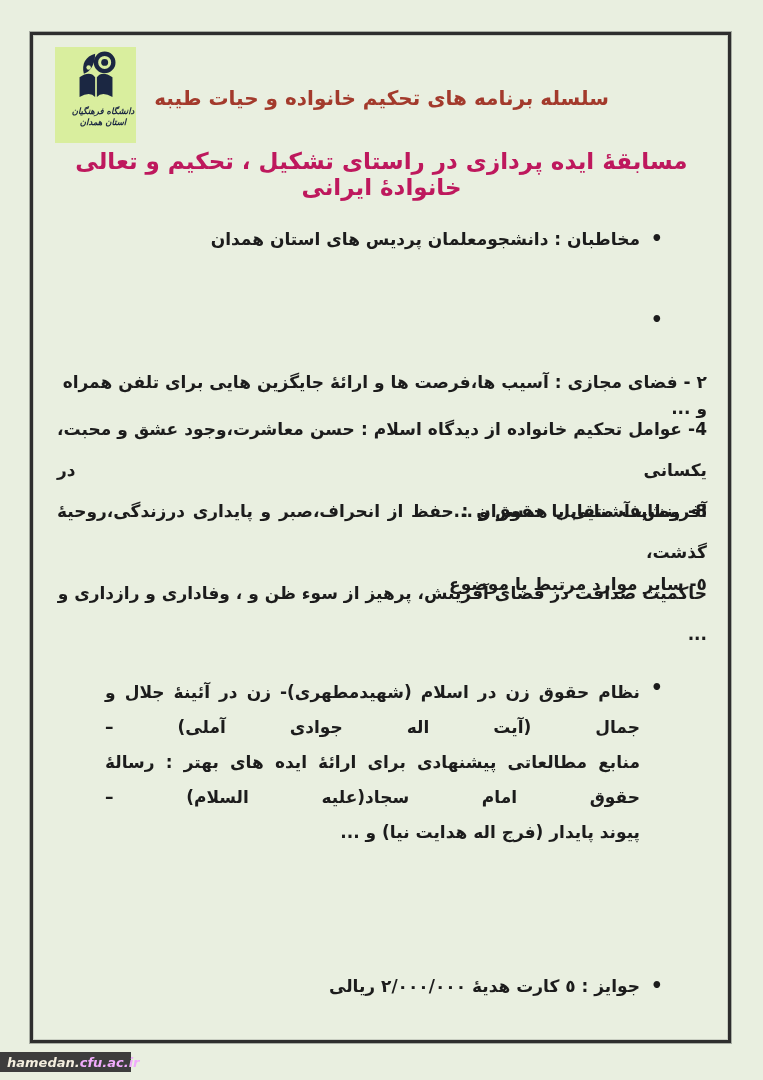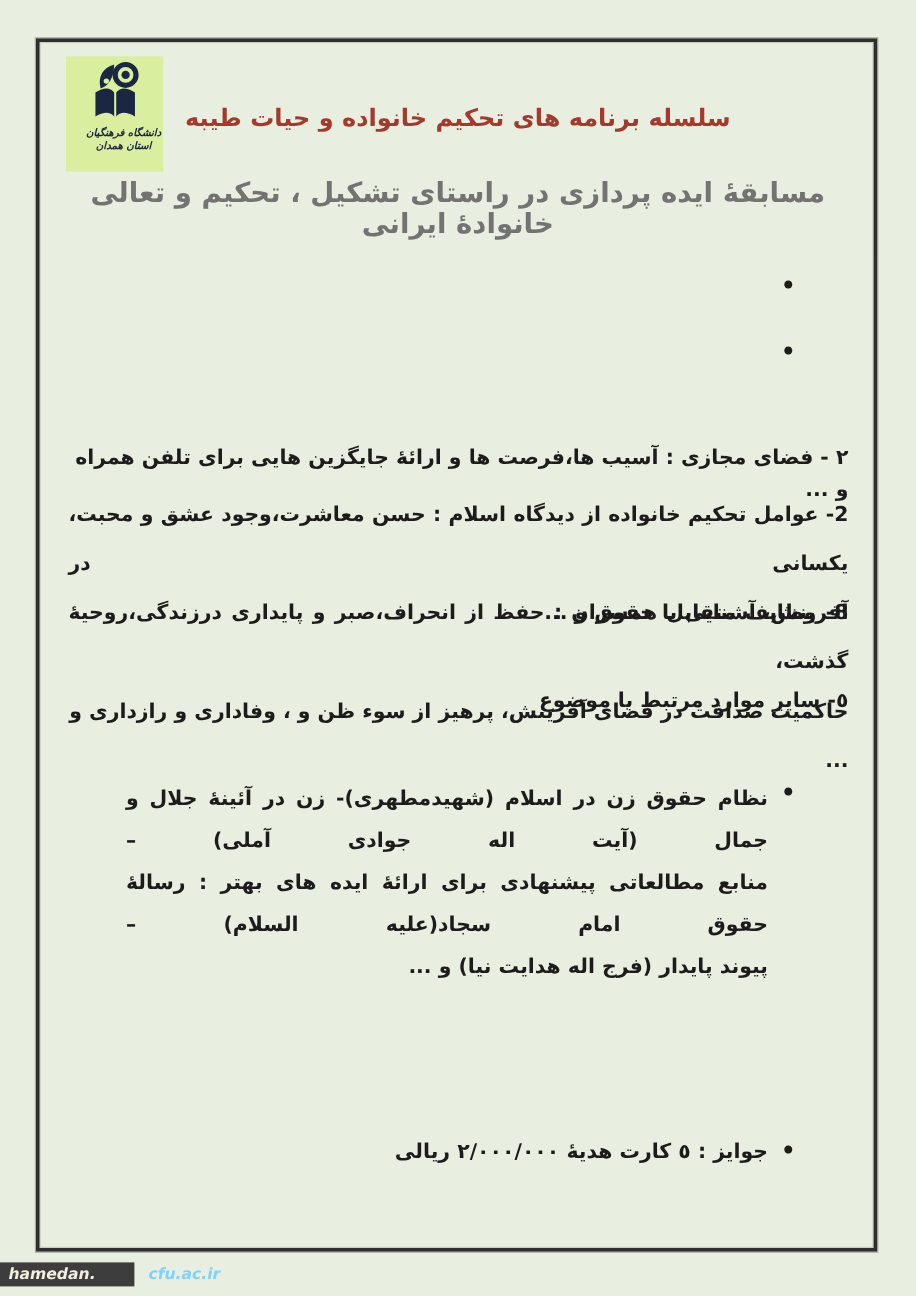--- a/index.html
+++ b/index.html
@@ -26,47 +26,47 @@
     line-height:11px;text-align:center;direction:rtl;white-space:nowrap;margin-left:15px;
   }
   .series-title{
     position:absolute;left:60px;right:60px;top:86px;
     text-align:center;direction:rtl;
     color:#a33a2c;font-weight:bold;font-size:20px;
   }
   .main-title{
     position:absolute;left:40px;right:40px;top:148px;
     text-align:center;direction:rtl;
-    color:#737373;font-weight:bold;font-size:23px;
+    color:#be185d;font-weight:bold;font-size:23px;
     letter-spacing:-0.2px;
   }
   .content{
     position:absolute;left:57px;top:0;width:650px;height:1080px;
     direction:rtl;color:#1c1c1c;font-weight:bold;font-size:17px;
   }
   .block{position:absolute;right:0;left:0;}
   .bullet-row{padding-right:67px;position:relative;}
   .bullet-dot{
     position:absolute;right:44px;top:-1px;font-size:19px;line-height:26px;
   }
   .line-right{text-align:right;line-height:26px;}
   .just{
     text-align:justify;text-align-last:justify;line-height:26px;
   }
   .para{line-height:41px;text-align:right;}
   .para .jline{text-align:justify;text-align-last:justify;}
   .resources{padding-left:48px;line-height:35px;}
   .watermark{
-    position:absolute;left:0;top:1052px;height:20px;width:112px;
+    position:absolute;left:0;top:1052px;height:20px;width:131px;
     background:#3d3d3d;display:flex;align-items:center;
     padding-left:7px;box-sizing:border-box;
     font-style:italic;font-weight:bold;font-size:13px;white-space:nowrap;
   }
   .wm-prefix{color:#f3eede;}
-  .wm-suffix{color:#7dd3fc;margin-left:44px;}
+  .wm-suffix{color:#f0abfc;}
 </style>
 </head>
 <body>
 
 <div class="frame"></div>
 
 <div class="logo-box">
   <svg viewBox="0 0 60 64" width="52" height="56" aria-hidden="true">
     <g fill="#1b2742">
       <circle cx="40" cy="14" r="10" fill="none" stroke="#1b2742" stroke-width="5"></circle>
@@ -82,31 +82,32 @@
 </div>
 
 <div class="series-title">سلسله برنامه های تحکیم خانواده و حیات طیبه</div>
 
 <div class="main-title">مسابقۀ ایده پردازی در راستای تشکیل ، تحکیم و تعالی خانوادۀ ایرانی</div>
 
 <div class="content">
 
   <div class="block bullet-row" style="top:226px">
     <span class="bullet-dot">•</span>
+    <div class="line-right">مخاطبان : دانشجومعلمان پردیس های استان همدان</div>
   </div>
 
   <div class="block bullet-row" style="top:281px">
     <span class="bullet-dot">•</span>
   </div>
 
 
   <div class="block line-right" style="top:369px">٢ - فضای مجازی :  آسیب ها،فرصت ها و ارائۀ جایگزین هایی برای تلفن همراه و ...</div>
 
   <div class="block para" style="top:409px">
-    <div class="jline">2- عوامل تحکیم خانواده از دیدگاه اسلام : حسن معاشرت،وجود عشق و محبت، یکسانی در</div>
+    <div class="jline">4- عوامل تحکیم خانواده از دیدگاه اسلام : حسن معاشرت،وجود عشق و محبت، یکسانی در</div>
     <div>آفرینش، آشنایی با حقوق و ...</div>
   </div>
 
   <div class="block para" style="top:491px">
     <div class="jline">8- وظایف متقابل همسران : حفظ از انحراف،صبر و پایداری درزندگی،روحیۀ گذشت،</div>
     <div>حاکمیت صداقت در فضای آفرینش، پرهیز از سوء ظن و ، وفاداری و رازداری و ...</div>
   </div>
 
   <div class="block line-right" style="top:571px">٥- سایر موارد مرتبط با موضوع</div>
 

